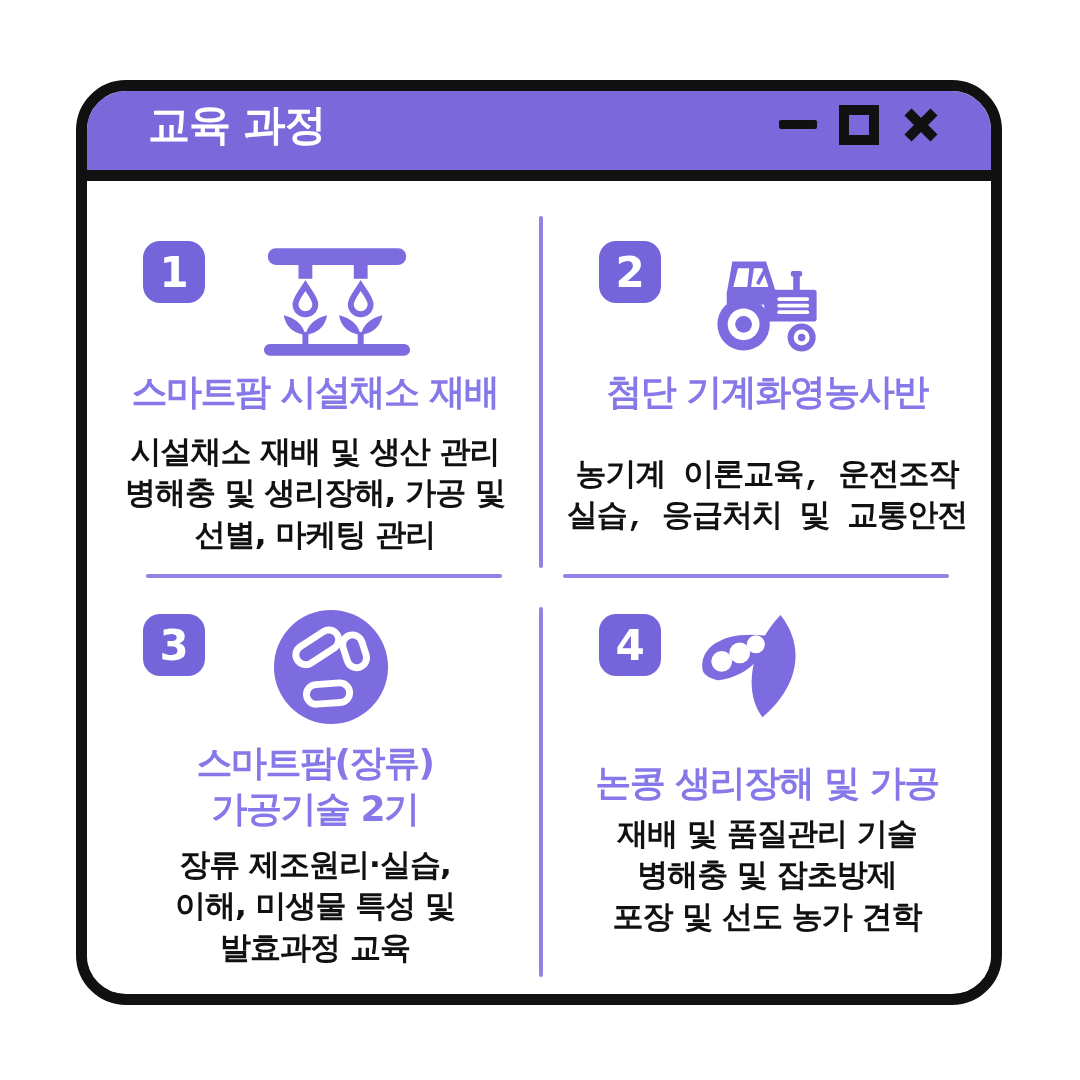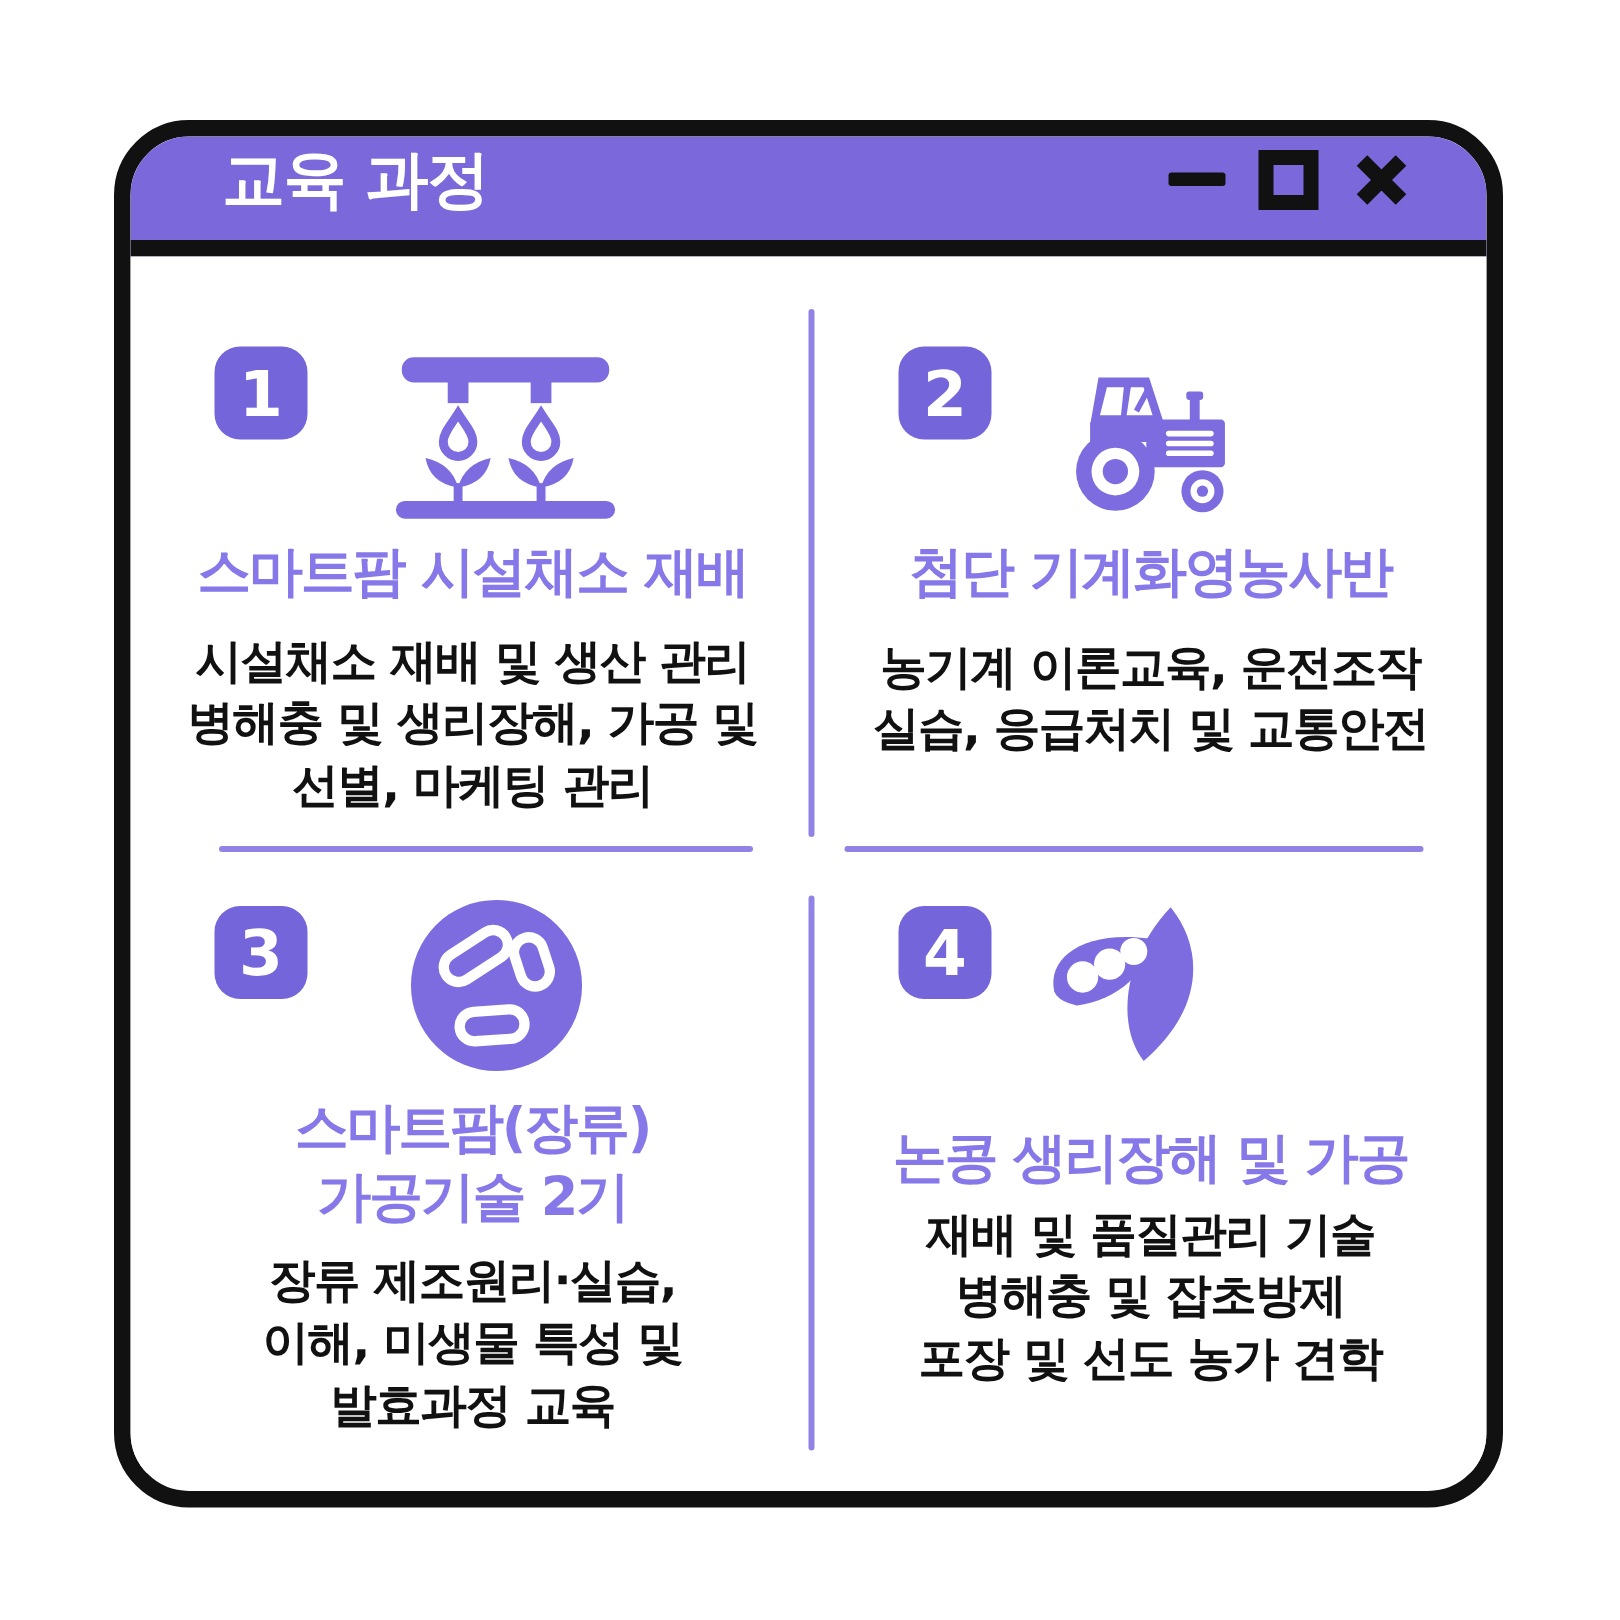--- a/index.html
+++ b/index.html
@@ -12,21 +12,21 @@
     background:var(--background);
     font-family:"DejaVu Sans","Liberation Sans",sans-serif;
     position:relative;overflow:hidden;
   }
   .window{
     position:absolute;left:76px;top:80px;width:926px;height:925px;
     border:11px solid var(--border);border-radius:50px;
     background:#fff;overflow:hidden;
   }
   .titlebar{
-    height:80px;background:var(--titlebar);
+    height:90px;background:var(--titlebar);
     border-bottom:11px solid var(--border);
     display:flex;align-items:center;padding:0 50px 12px 61px;
   }
   .titlebar-title{
     color:#fff;font-size:42px;font-weight:800;letter-spacing:-1px;
   }
   .controls{margin-left:auto;display:flex;align-items:center;gap:22px;}
   .ctrl-min{width:38px;height:9px;background:var(--border);border-radius:2px;}
   .ctrl-max{width:40px;height:40px;border:10px solid var(--border);background:transparent;}
   .ctrl-close{width:40px;height:40px;display:block;color:var(--border);}
@@ -54,21 +54,21 @@
   }
   .c1 .card-title{margin-top:10px;}
   .c2 .card-title{margin-top:10px;}
   .c3 .card-title{margin-top:14px;}
   .c4 .card-title{margin-top:38px;}
   .card-desc{
     color:var(--body_text);font-size:31px;font-weight:600;letter-spacing:-1px;
     line-height:1.33;white-space:pre-line;
   }
   .c1 .card-desc{margin-top:16px;}
-  .c2 .card-desc{margin-top:20px;}
+  .c2 .card-desc{margin-top:40px;font-family:Liberation Mono, monospace;}
   .c3 .card-desc{margin-top:12px;}
   .c4 .card-desc{margin-top:7px;}
   .divider{position:absolute;background:var(--divider);border-radius:2px;}
   .div-vt{left:452px;top:35px;width:4px;height:352px;}
   .div-vb{left:452px;top:426px;width:4px;height:370px;}
   .div-hl{left:59px;top:393px;width:356px;height:4px;}
   .div-hr{left:476px;top:393px;width:386px;height:4px;}
 </style>
 </head>
 <body>

